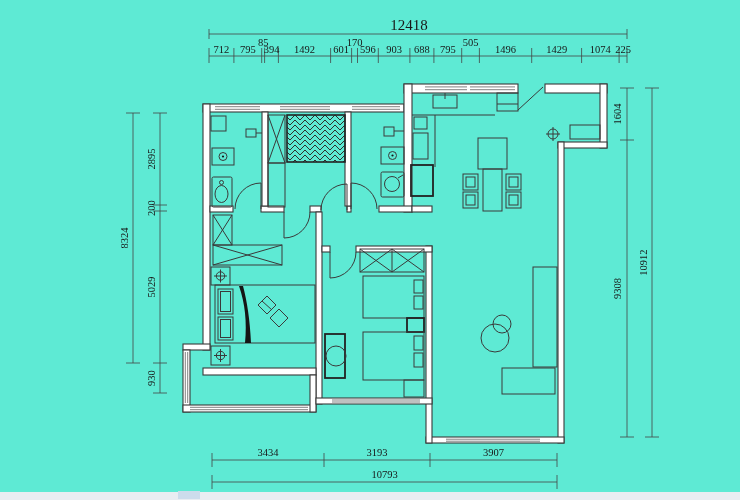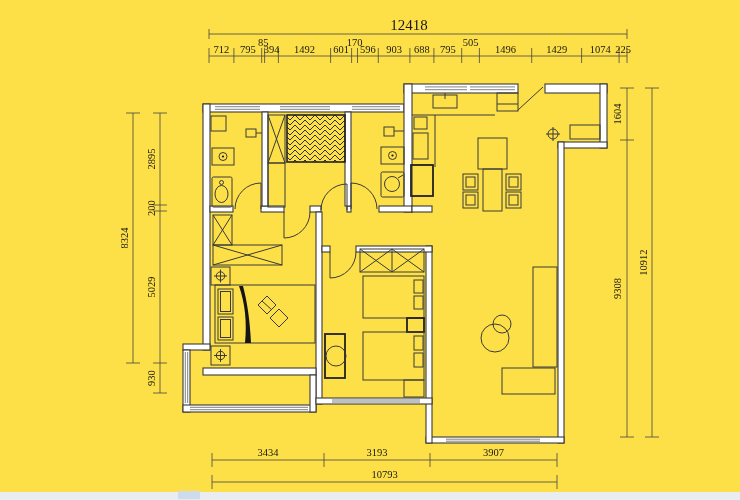--- a/index.html
+++ b/index.html
@@ -1,16 +1,16 @@
 <!DOCTYPE html>
 <html><head>
 <meta charset="utf-8">
 <style>
   html,body{margin:0;padding:0;background:#fff;}
-  .stage{position:relative;width:740px;height:500px;background:#fde047;overflow:hidden;}
+  .stage{position:relative;width:740px;height:500px;background:#5eead4;overflow:hidden;}
   svg{display:block;}
   .w{fill:#ffffff;stroke:#3a3a3a;stroke-width:1.1;}
   .f{fill:none;stroke:#3a3a3a;stroke-width:1;}
   .fb{fill:none;stroke:#222;stroke-width:1.8;}
   .thin{fill:none;stroke:#4a4a4a;stroke-width:0.7;}
   .dim{fill:none;stroke:#454545;stroke-width:0.8;}
   .dark{fill:#151515;stroke:none;}
   text.d{font-family:"Liberation Serif",serif;font-size:10.5px;fill:#181818;text-anchor:middle;}
   text.dt{font-size:15px;}
   .band{position:absolute;left:0;bottom:0;width:740px;height:8px;background:#e9edf2;}

